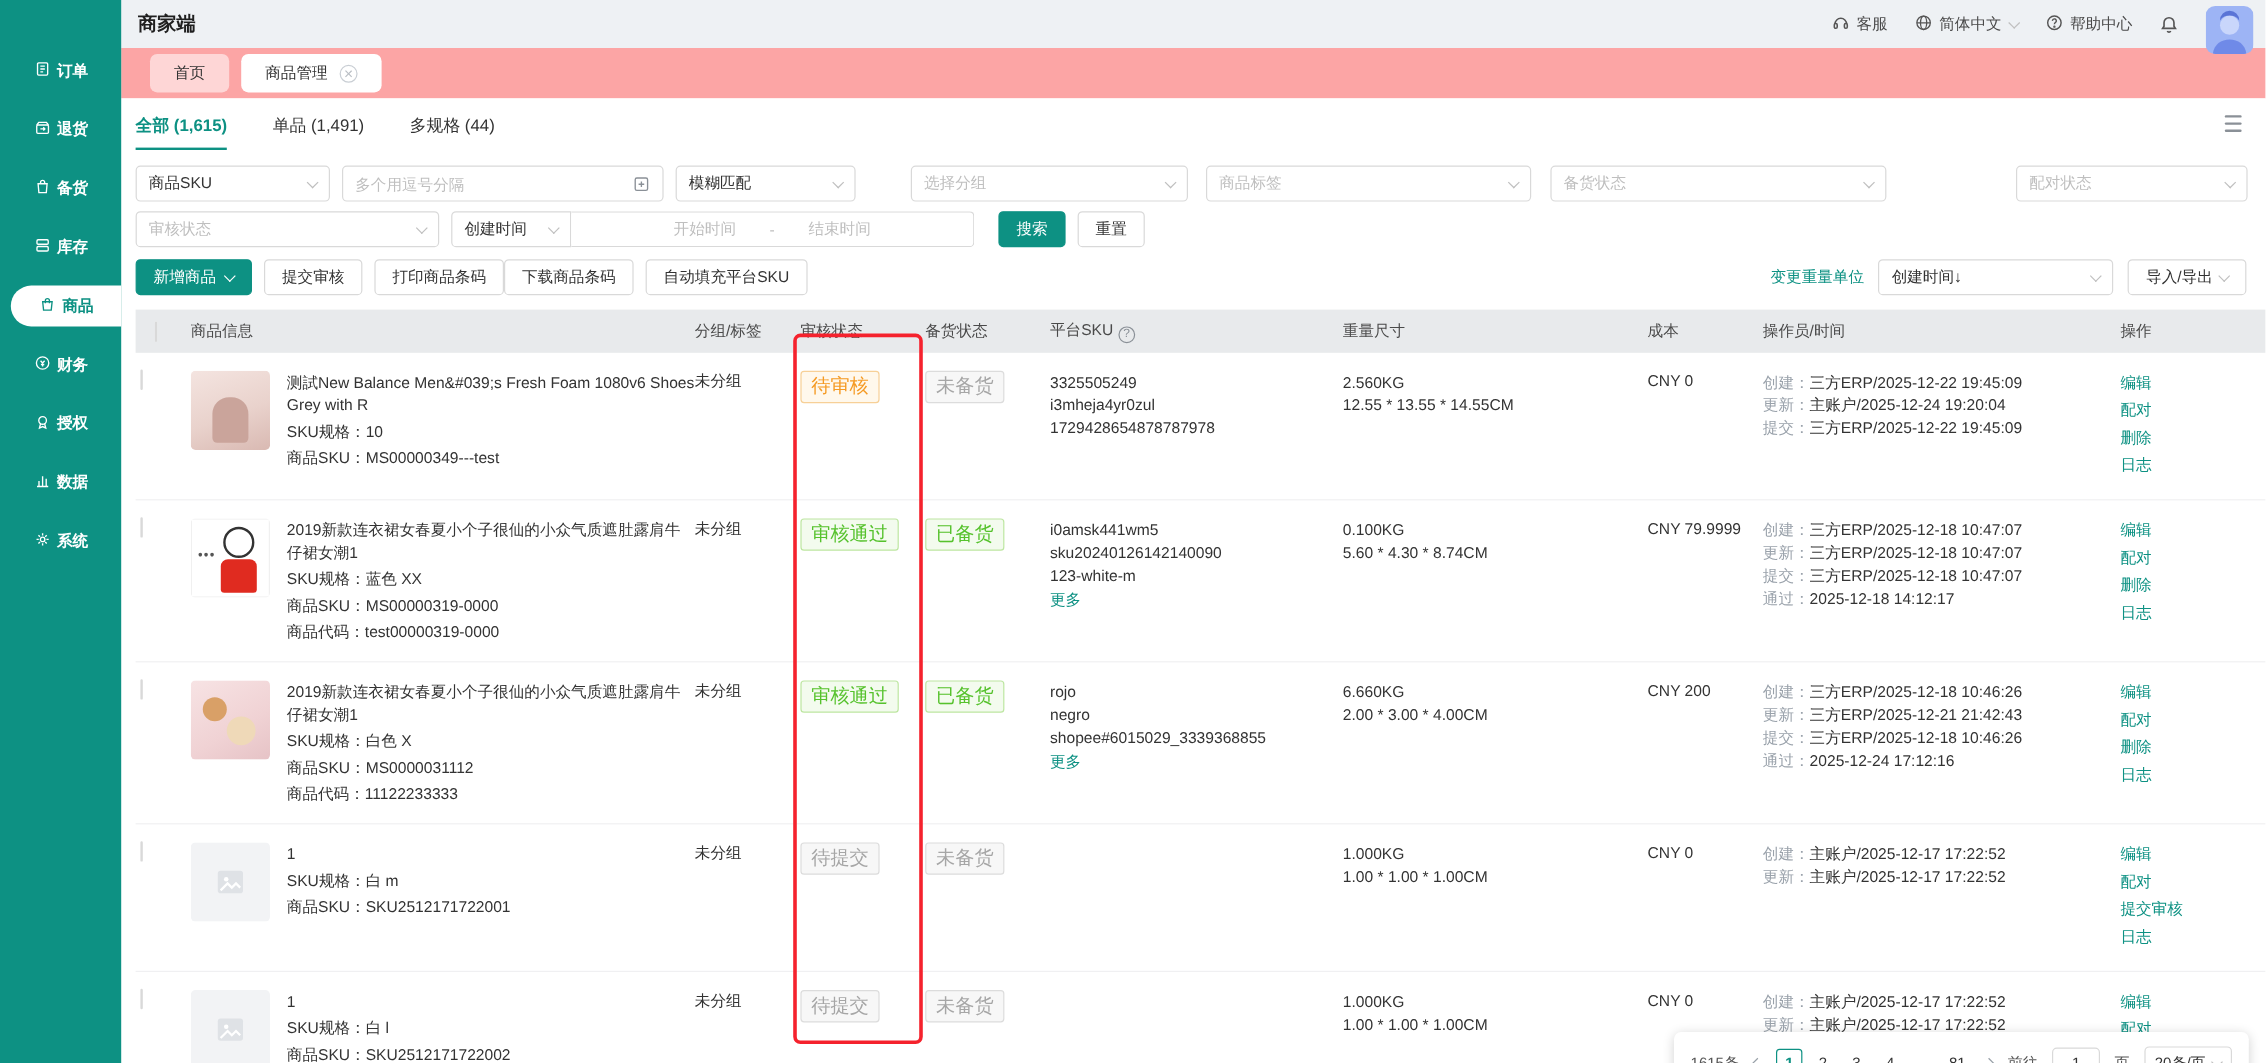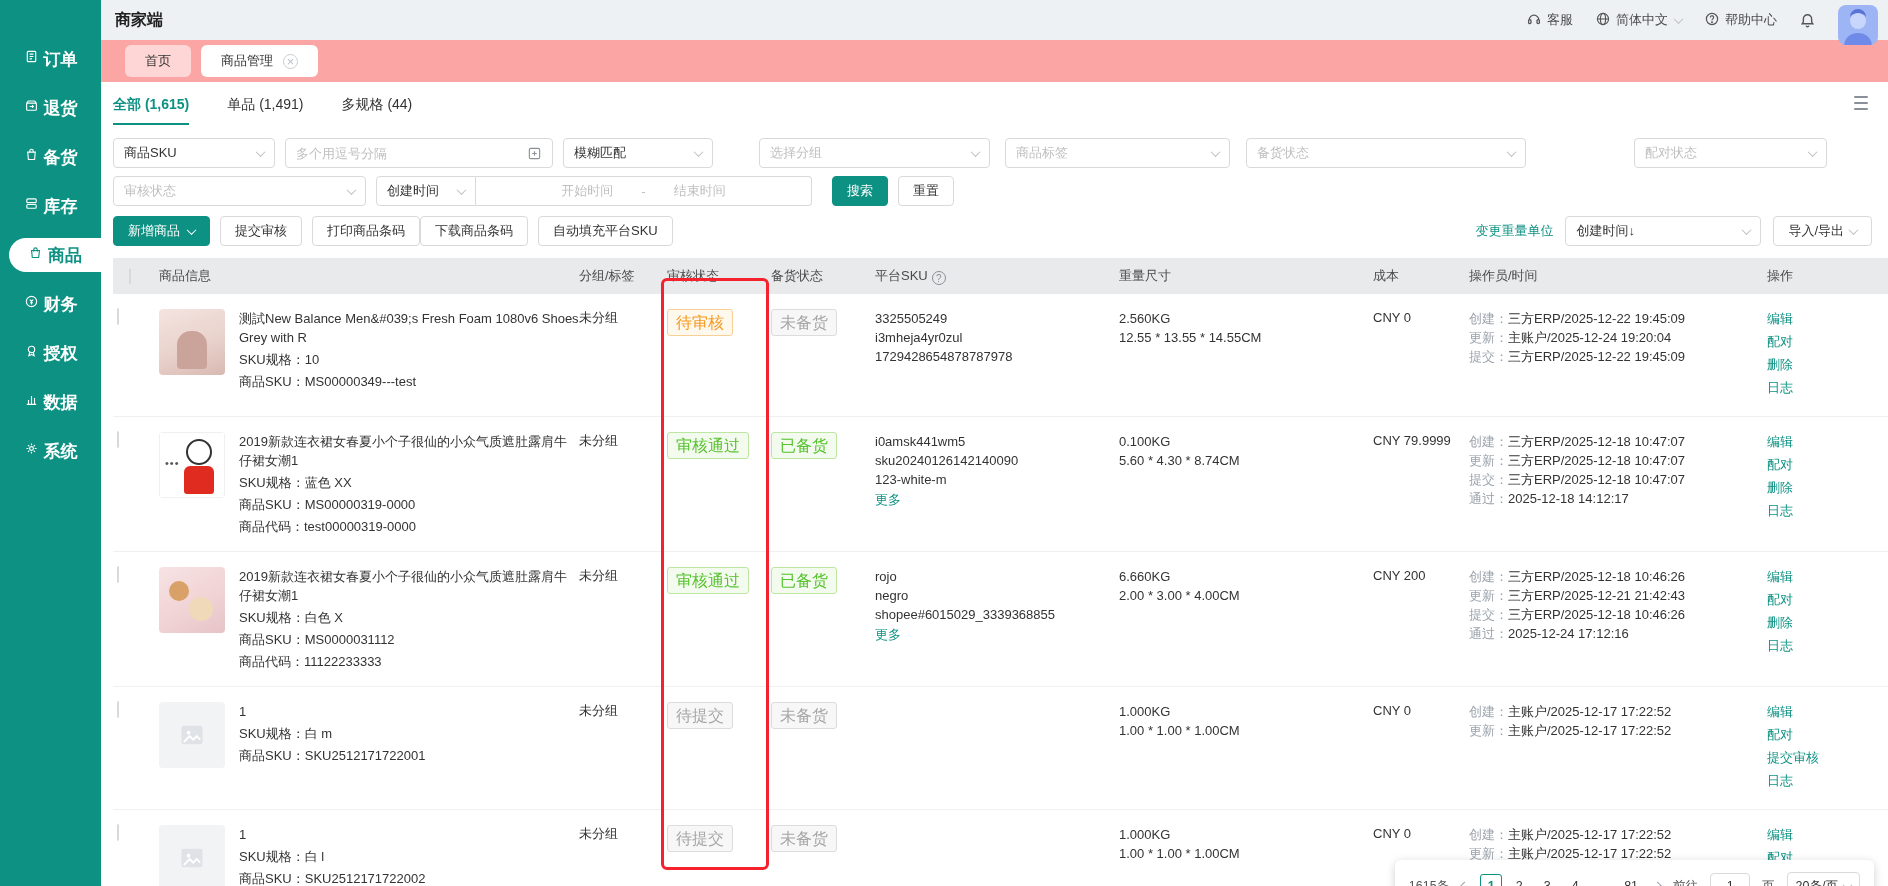--- a/index.html
+++ b/index.html
@@ -6,21 +6,21 @@
   html,body { width:1888px; height:886px; overflow:hidden; background:#fff;
     font-family:"Liberation Sans","DejaVu Sans",sans-serif; font-size:13px; color:#333; position:relative; }
 
   
   .sidebar { position:absolute; left:0; top:0; width:101px; height:886px; background:#0d9183; z-index:5; }
   .logo-wrap { padding-top:6px; text-align:center; color:#fff; }
   .logo-circle { width:46px; height:46px; margin:0 auto; }
   .logo-text { font-size:17px; font-weight:bold; font-style:italic; letter-spacing:.5px; margin-top:2px; }
   .menu { margin-top:42px; }
   .menu-item { height:34px; margin-bottom:15px; display:flex; align-items:center; justify-content:center;
-    gap:5px; color:#fff; font-weight:600; font-size:17px; cursor:pointer; }
+    gap:5px; color:#fff; font-weight:600; font-size:13px; cursor:pointer; }
   .menu-item svg { stroke:#fff; }
   .menu-item.active { background:#fff; color:#0d9183; margin-left:9px; border-radius:17px 0 0 17px; justify-content:center; }
   .menu-item.active svg { stroke:#0d9183; }
 
   
   .topbar { position:absolute; left:101px; top:0; right:0; height:40px; background:#eef1f4;
     display:flex; align-items:center; padding:0 10px 0 14px; }
   .topbar-title { font-size:16px; font-weight:bold; color:#1f1f1f; }
   .topbar-right { margin-left:auto; display:flex; align-items:center; gap:22px; color:#4a4a4a; }
   .tb-item { display:flex; align-items:center; gap:5px; cursor:pointer; }
@@ -280,21 +280,21 @@
       </span>
     </div>
     <div class="ctrl sel" style="width:150px;">
       <span>模糊匹配</span>
         <span class="chev"></span>
     </div>
     <div class="ctrl sel" style="width:231px; margin-left:36px;">
       <span class="ph">选择分组</span>
         <span class="chev"></span>
     </div>
-    <div class="ctrl sel" style="width:225px; margin-left:5px;">
+    <div class="ctrl sel" style="width:271px; margin-left:5px;">
       <span class="ph">商品标签</span>
         <span class="chev"></span>
     </div>
     <div class="ctrl sel" style="width:280px; margin-left:6px;">
       <span class="ph">备货状态</span>
         <span class="chev"></span>
     </div>
     <div class="ctrl sel" style="width:193px; margin-left:98px;">
       <span class="ph">配对状态</span>
         <span class="chev"></span>

